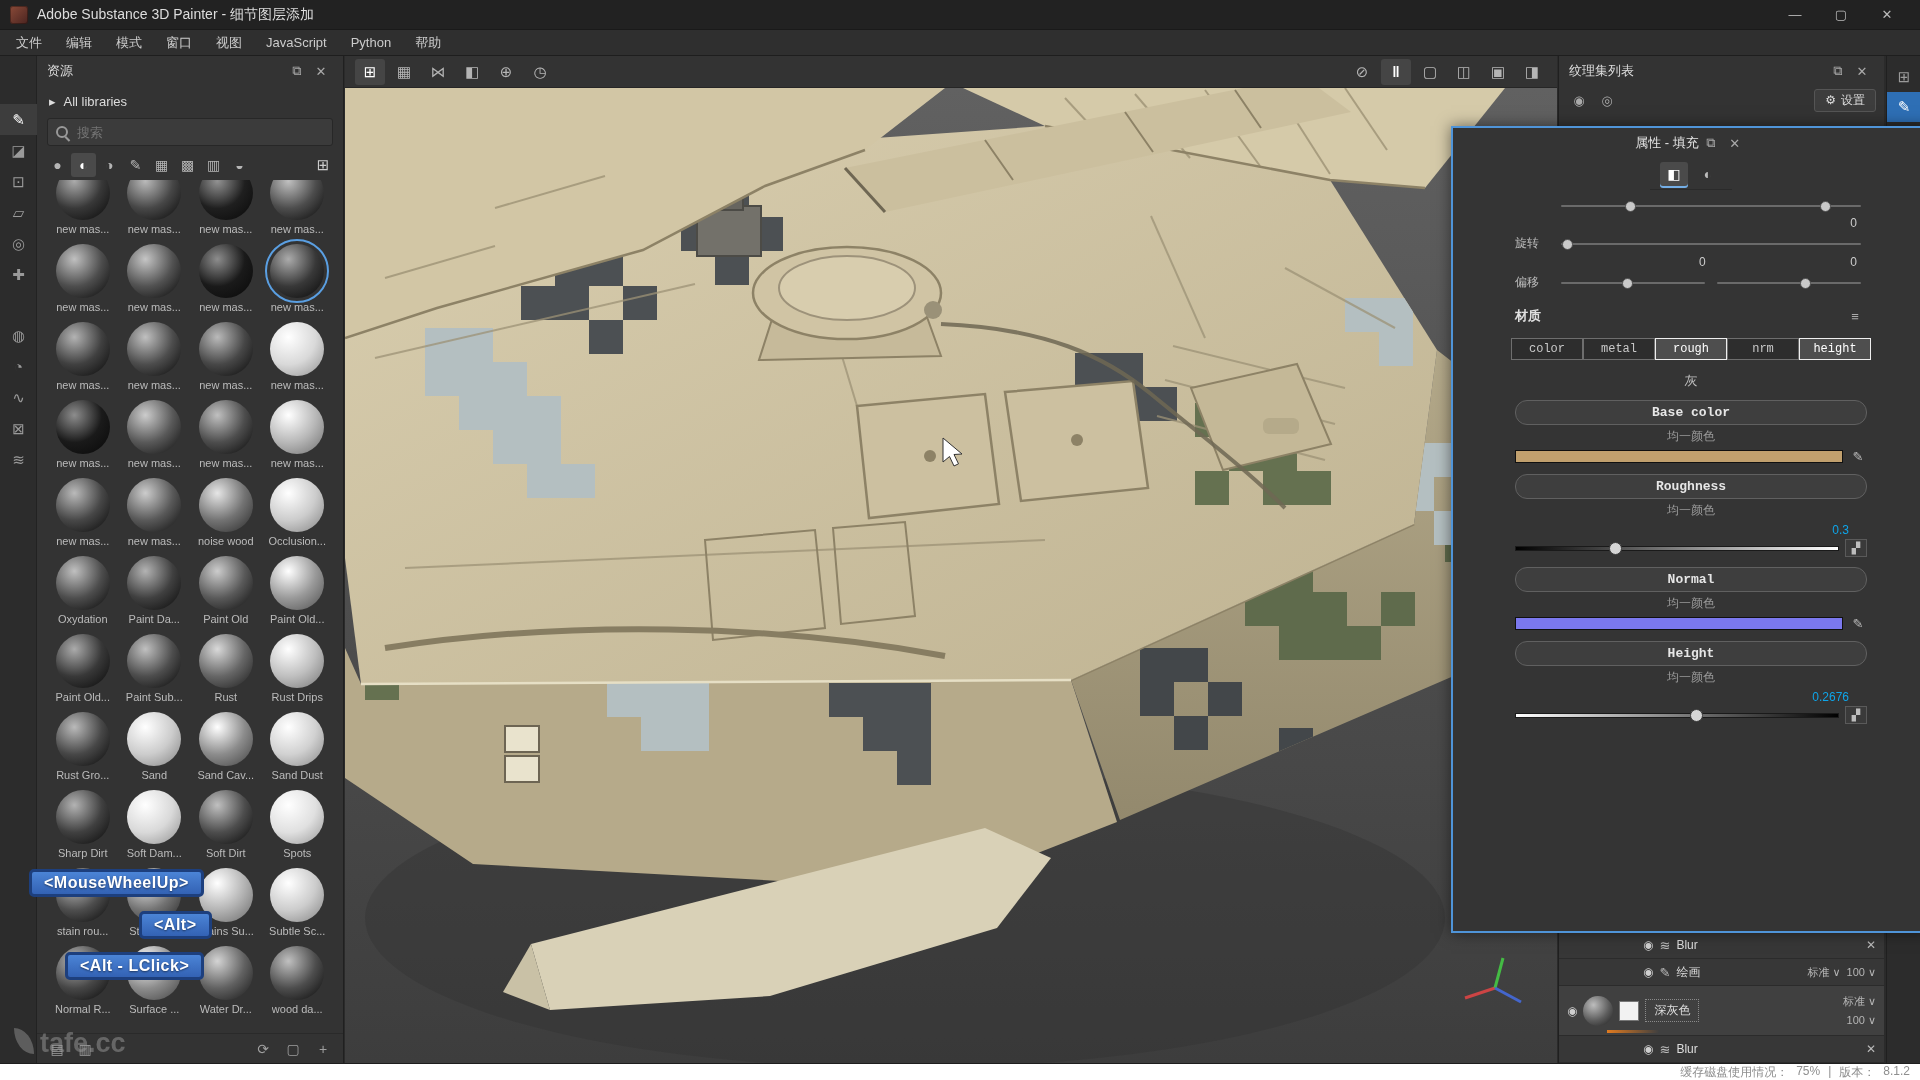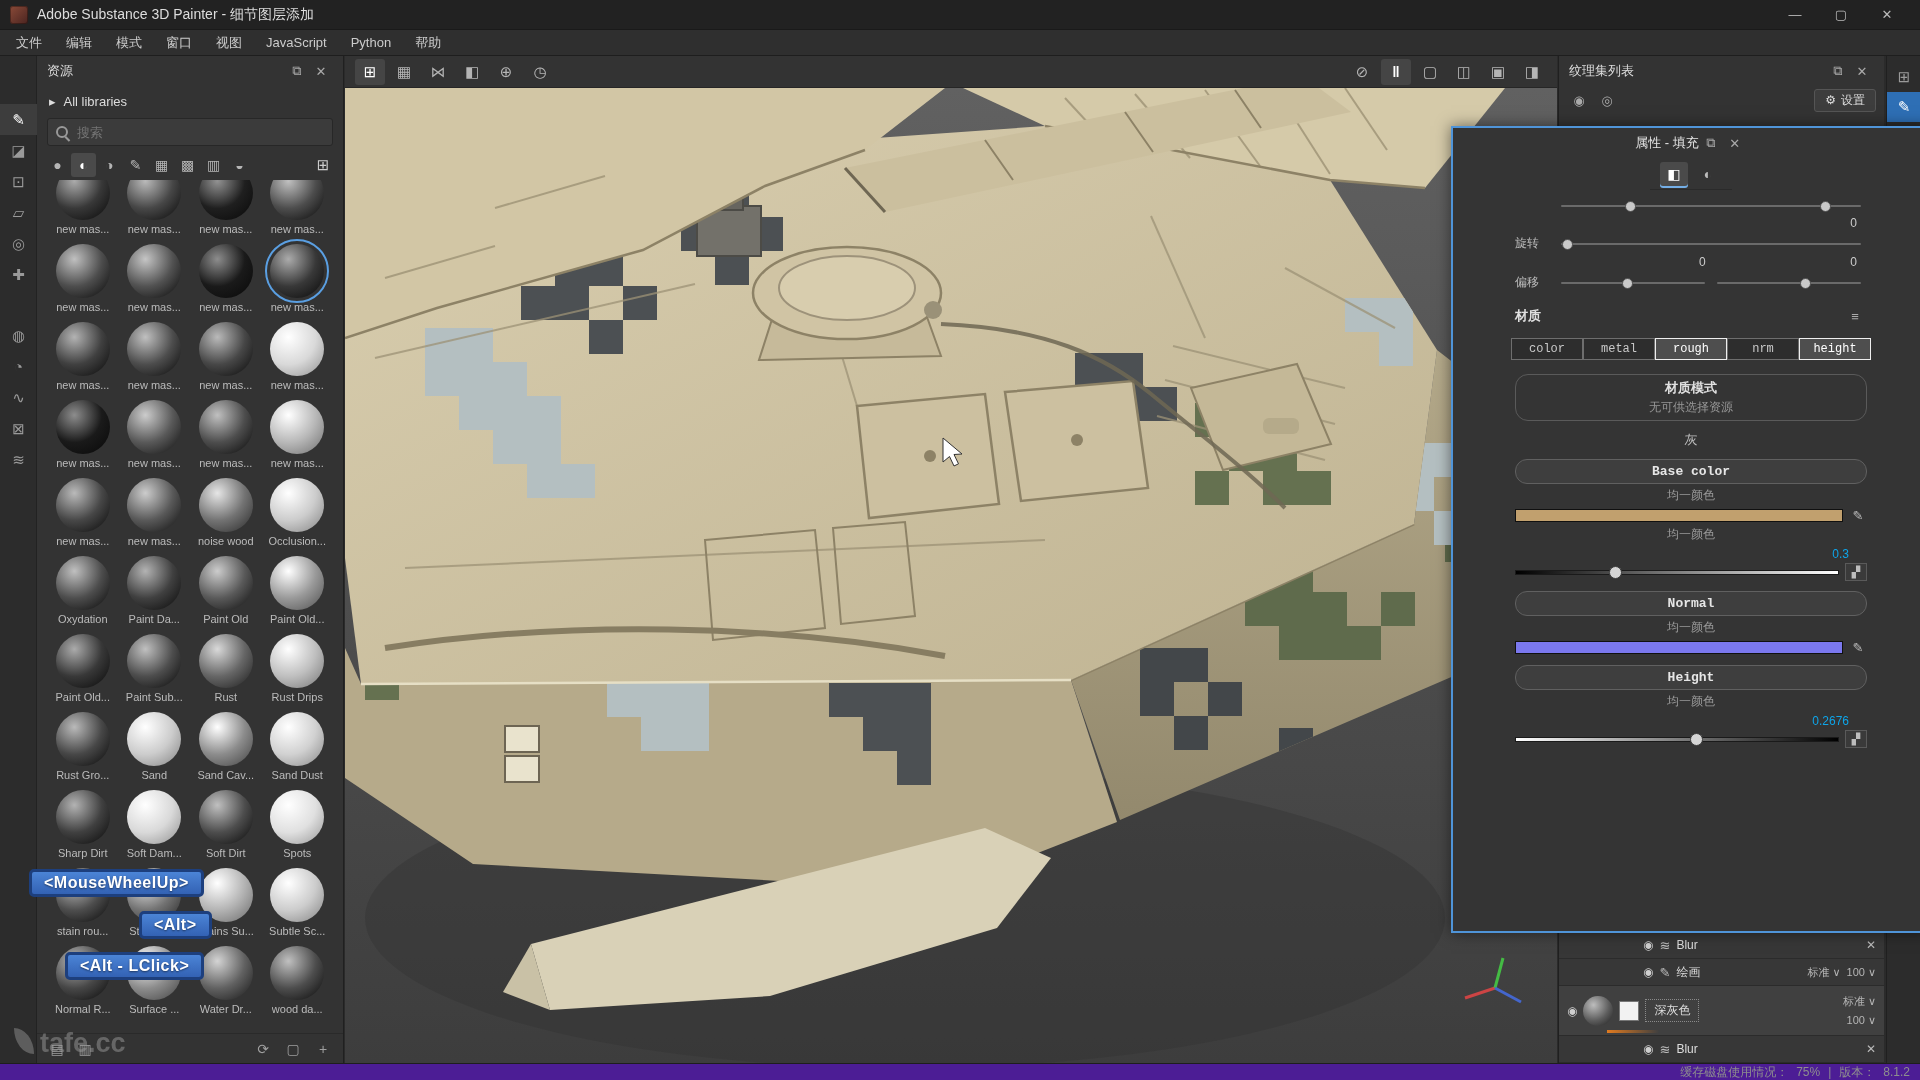--- a/index.html
+++ b/index.html
@@ -124,22 +124,22 @@
 .chart-btn{width:22px;height:18px;border:1px solid #5a5a5a;background:#3a3a3a;color:#bdbdbd;
   font-size:11px;display:flex;align-items:center;justify-content:center;}
 
 .key-badge{position:absolute;z-index:7;background:linear-gradient(180deg,#4b84d6,#3362b4);
   border:3px solid #1d3f7d;border-radius:5px;color:#fff;font-weight:bold;font-size:16px;
   padding:2px 12px;letter-spacing:.5px;text-shadow:0 1px 2px rgba(0,0,0,.5);}
 #watermark{position:absolute;left:14px;top:1028px;z-index:7;display:flex;align-items:flex-start;gap:6px;opacity:.5;}
 #watermark .leaf{width:20px;height:26px;background:#8f8f8f;border-radius:0 100% 0 100%;}
 #watermark .wm-text{font-size:27px;font-weight:bold;color:#9a9a9a;}
 
-#statusbar{position:absolute;left:0;top:1063px;width:1920px;height:17px;background:#4c1d95;
-  border-top:1px solid #1e1e1e;display:flex;align-items:center;justify-content:flex-end;
+#statusbar{position:absolute;left:0;top:1063px;width:1920px;height:17px;background:#ffffff;
+  border-top:1px solid #1e1e1e;display:flex;justify-content:flex-end;
   padding:0 10px;font-size:12px;color:#8e8e8e;gap:8px;z-index:6;}
 </style>
 </head>
 <body>
 
 <div id="titlebar" data-name="titlebar">
   <div id="app-icon" data-name="app-icon"></div>
   <span data-name="window-title">Adobe Substance 3D Painter - 细节图层添加</span>
   <div id="win-controls">
     <div class="win-btn" data-name="minim­ize-button">—</div>
@@ -750,33 +750,30 @@
       <span class="sp"></span>
       <span class="icon-btn" data-name="menu-icon">≡</span>
     </div>
     <div id="channel-row" data-name="channel-buttons-row">
         <div class="chan" data-name="channel-button-color">color</div>
         <div class="chan" data-name="channel-button-metal">metal</div>
         <div class="chan active" data-name="channel-button-rough">rough</div>
         <div class="chan" data-name="channel-button-nrm">nrm</div>
         <div class="chan active" data-name="channel-button-height">height</div>
       </div>
-    <div class="mode-box" data-name="material-mode-box">
-      <div class="mode-title" data-name="material-mode-label">材质模式</div>
-      <div class="mode-empty" data-name="material-mode-empty">无可供选择资源</div>
-    </div>
     <div class="gray-label" data-name="gray-label">灰</div>
 
     <div class="prop-btn" data-name="base-color-button">Base color</div>
     <div class="uni-label" data-name="uniform-color-label">均一颜色</div>
     <div class="color-row" data-name="base-color-row">
       <div class="color-bar" data-name="base-color-swatch" style="background: rgb(193, 160, 110);"></div>
       <span class="picker-btn" data-name="eyedropper-icon">✎</span>
     </div>
 
+    <div class="prop-btn" data-name="roughness-button">Roughness</div>
     <div class="uni-label" data-name="uniform-color-label">均一颜色</div>
     <div class="val-right" data-name="roughness-value">0.3</div>
     <div class="bigslider-row" data-name="roughness-slider-row">
       <div class="bigslider" data-name="roughness-slider">
         <div class="track g-rough"></div>
         <span class="handle" data-name="slider-handle" style="left: 31%;"></span>
       </div>
       <span class="chart-btn" data-name="curve-icon">▞</span>
     </div>
 

